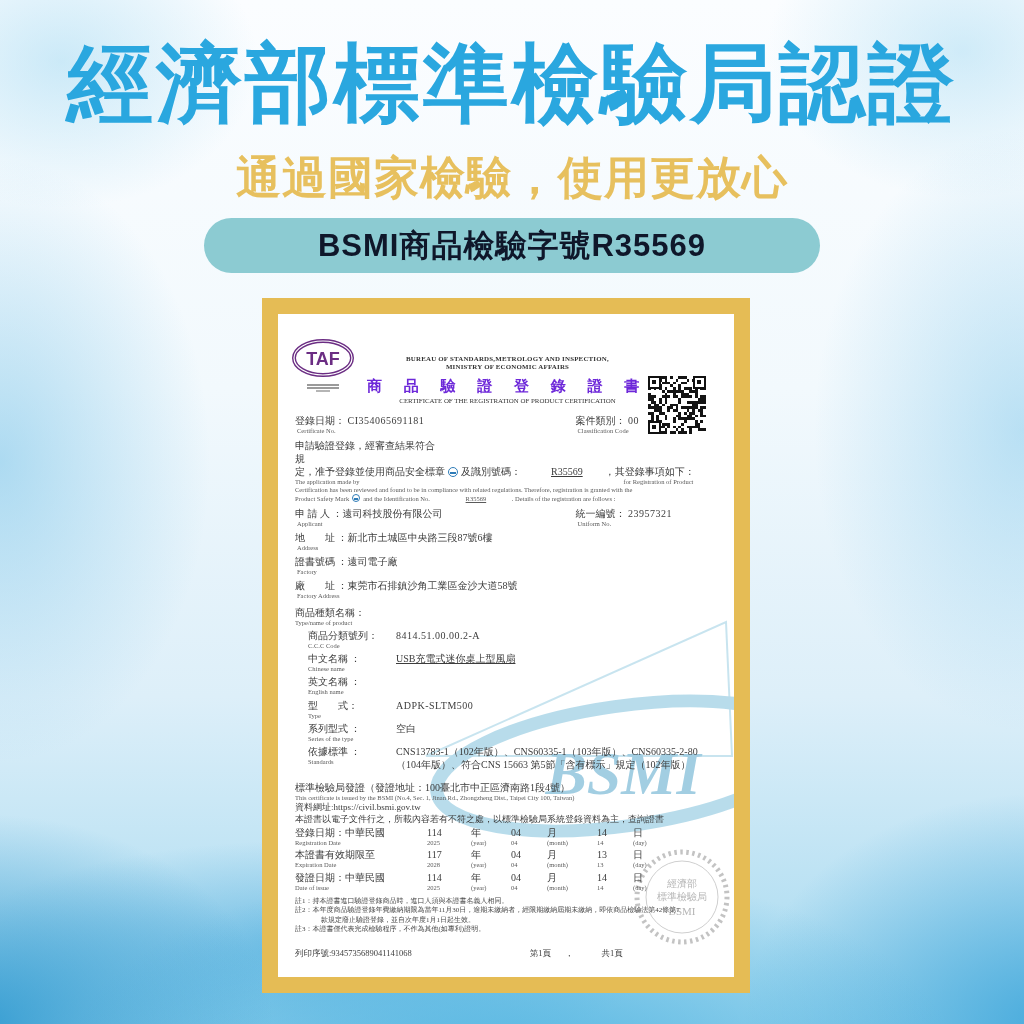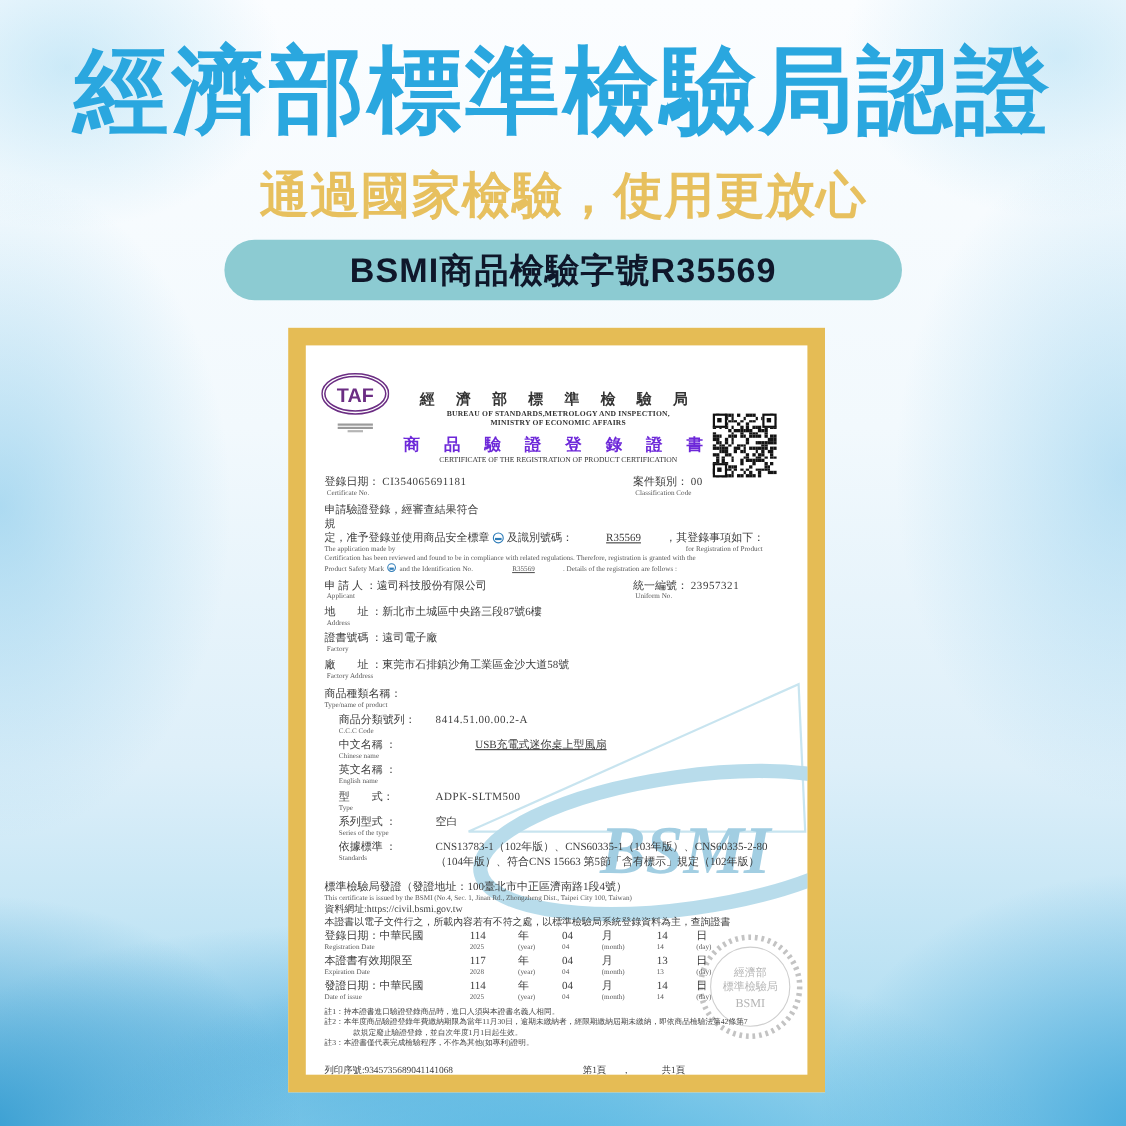--- a/index.html
+++ b/index.html
@@ -30,21 +30,21 @@
   .hero-badge span{color:#0f172a;font-size:31px;letter-spacing:1px;font-weight:700;}
   
   .cert{position:absolute;left:262px;top:298px;width:488px;height:695px;
     border:16px solid var(--cert-border-gold);background:#fff;}
   .cert-inner{position:relative;width:100%;height:100%;overflow:hidden;
     padding:40px 14px 8px 17px;
     font-family:"Liberation Serif","DejaVu Serif",serif;color:#3c3c3c;}
   .content{position:relative;z-index:2;}
   .zh{font-size:10px;line-height:1.3;}
   .en{font-size:6.5px;color:#5a5a5a;line-height:1.25;}
-  .u{text-decoration:underline;margin-left:36px;}
+  .u{text-decoration:underline;}
   .row{display:flex;}
   .lcol{flex:1;}
   .rcol{width:34%;}
   
   .cert-header{text-align:center;}
   .bureau-zh{font-size:13.5px;font-weight:bold;letter-spacing:8px;color:#333;}
   .bureau-en{font-size:6.9px;font-weight:bold;letter-spacing:.2px;margin-top:1px;color:#333;}
   .doc-title-zh{font-size:15px;font-weight:bold;letter-spacing:9px;margin-top:7px;color:#6d28d9;}
   .doc-title-en{font-size:6.9px;margin-top:1px;color:#333;}
   
@@ -577,21 +577,20 @@
           <i></i>
           <i></i>
           <i></i>
           <i></i>
           <i></i>
         </div>
 
       <div class="content">
 
         <div class="cert-header">
-          <div class="bureau-zh">經 濟 部 標 準 檢 驗 局</div>
           <div class="bureau-en">BUREAU OF STANDARDS,METROLOGY AND INSPECTION,</div>
           <div class="bureau-en">MINISTRY OF ECONOMIC AFFAIRS</div>
           <div class="doc-title-zh">商 品 驗 證 登 錄 證 書</div>
           <div class="doc-title-en">CERTIFICATE OF THE REGISTRATION OF PRODUCT CERTIFICATION</div>
         </div>
 
         <div class="row meta-row">
           <div class="fld lcol">
             <div class="zh"><span>登錄日期：</span>
               <span class="val">CI354065691181</span></div>

